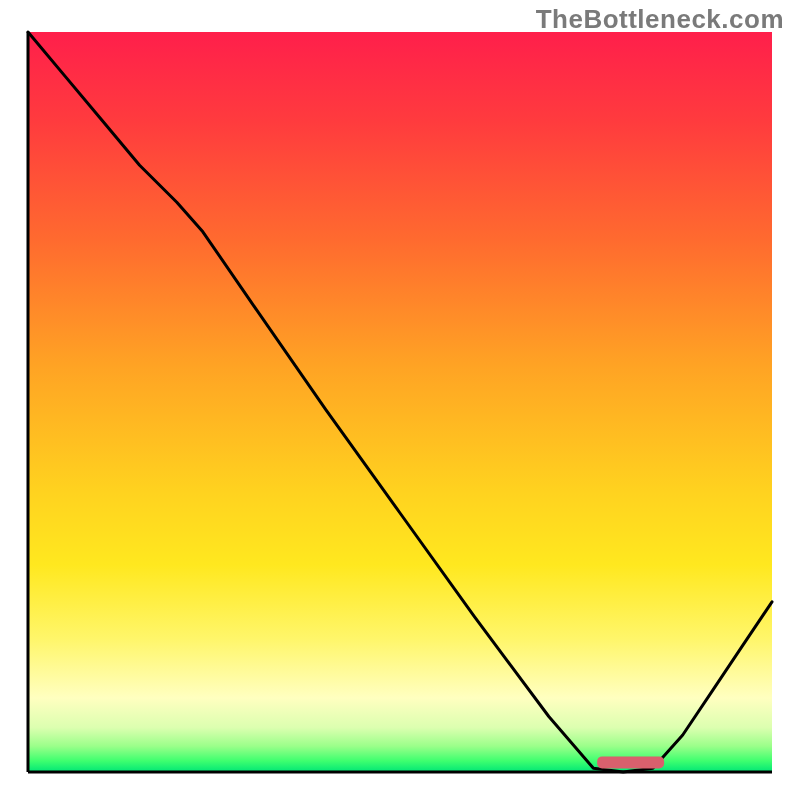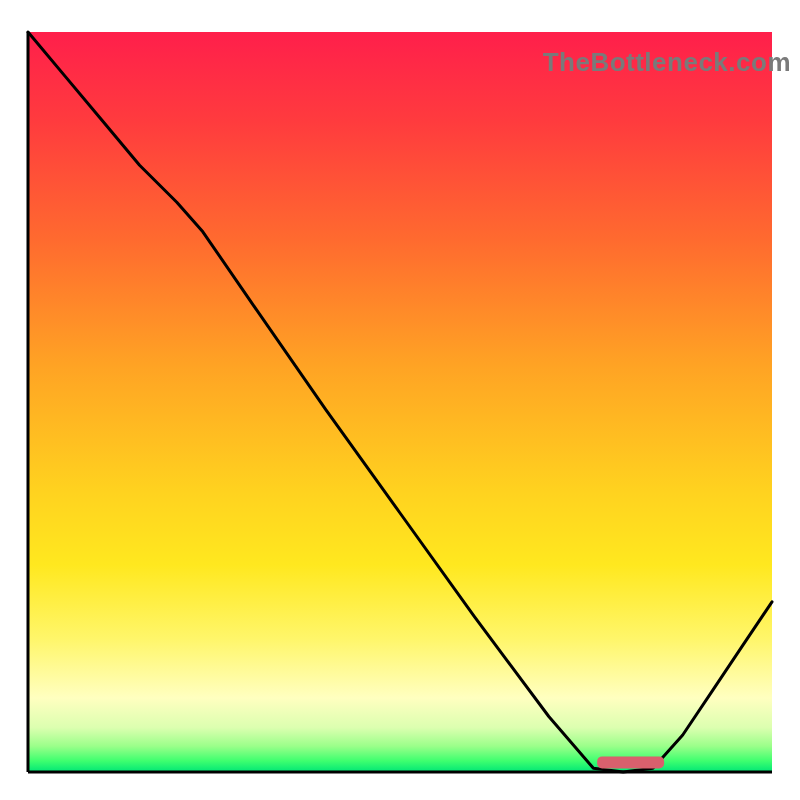--- a/index.html
+++ b/index.html
@@ -12,27 +12,26 @@
     font-family: Arial, Helvetica, sans-serif;
   }
   .chart-container {
     position: relative;
     width: 800px;
     height: 800px;
   }
   .watermark {
     position: absolute;
     top: 4px;
-    right: 9px;
+    right: 16px;
     font-size: 26px;
     font-weight: 600;
     color: #7a7a7a;
     letter-spacing: 0.5px;
     z-index: 10;
-    margin-top: 43px;
   }
   svg {
     display: block;
   }
 </style>
 </head>
 <body>
 
 <div class="chart-container">
   <div class="watermark">TheBottleneck.com</div>

